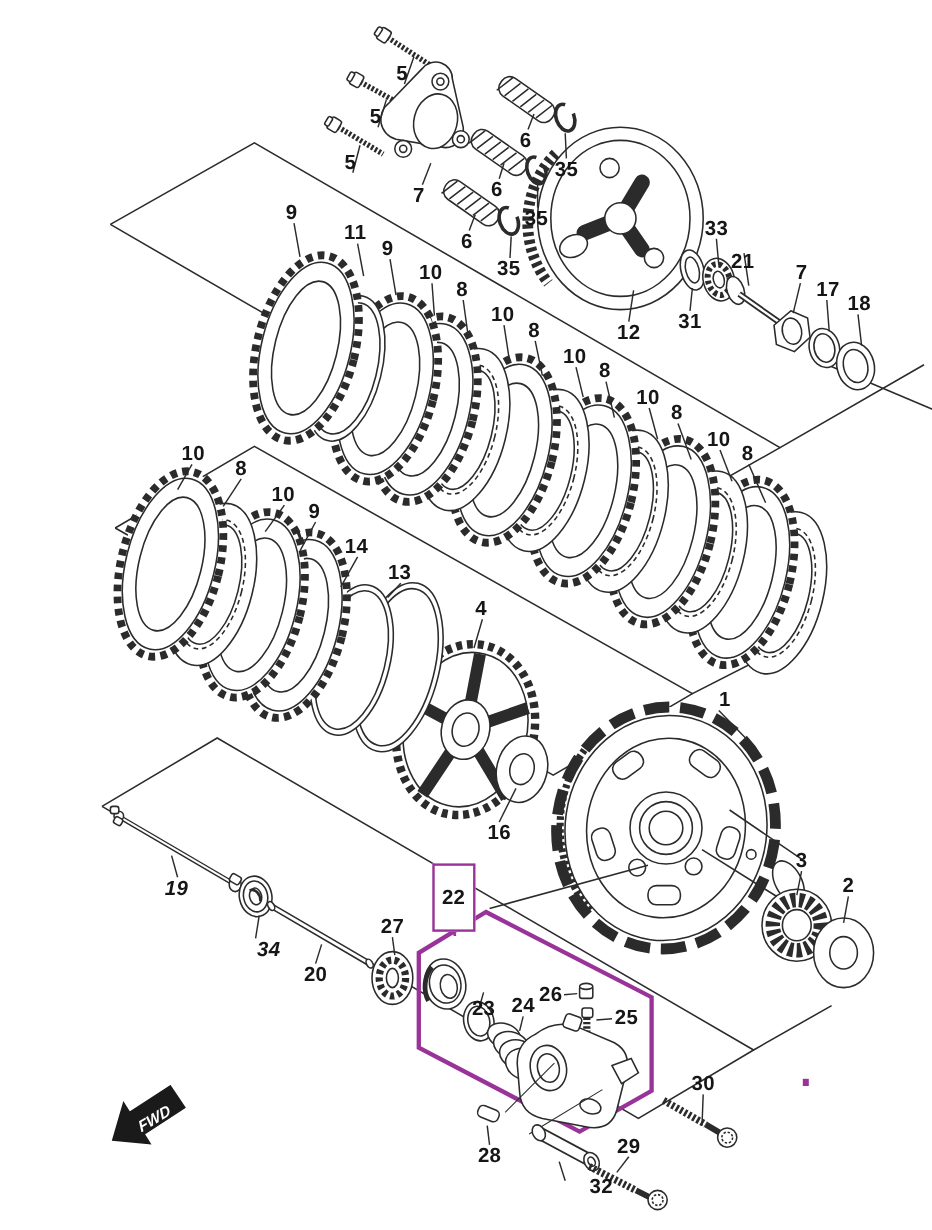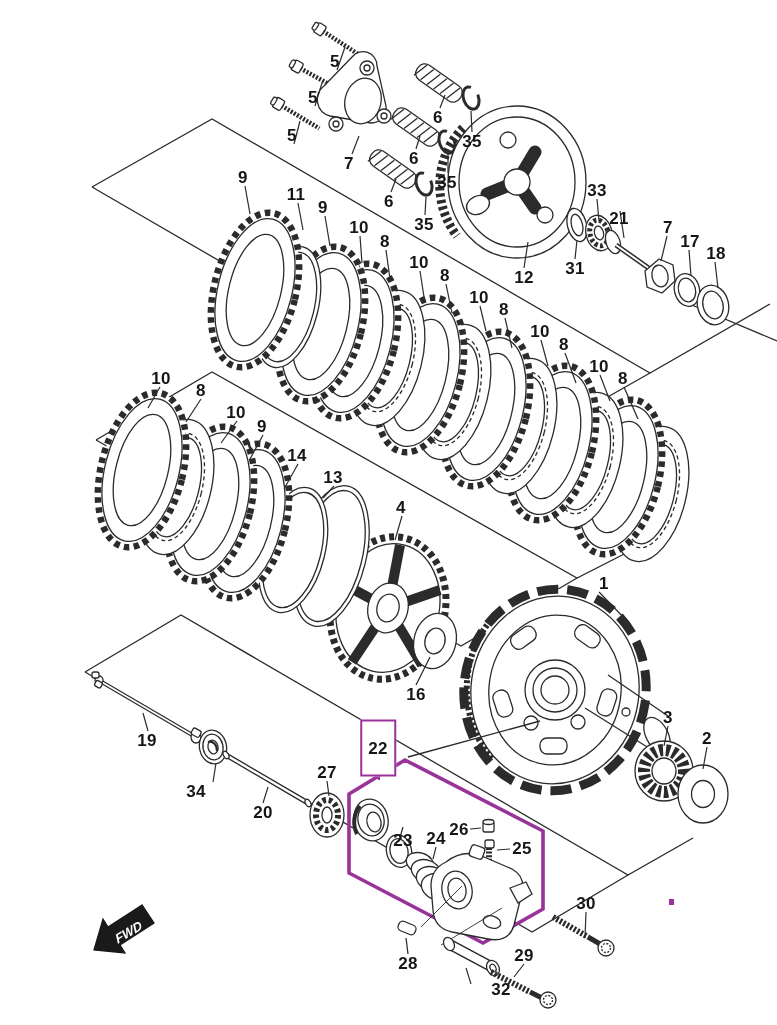--- a/index.html
+++ b/index.html
@@ -411,22 +411,22 @@
       <div class="callout" style="left: 201px; top: 390px;">8</div>
       <div class="callout" style="left: 236px; top: 412px;">10</div>
       <div class="callout" style="left: 262px; top: 426px;">9</div>
       <div class="callout" style="left: 297px; top: 455px;">14</div>
       <div class="callout" style="left: 333px; top: 477px;">13</div>
       <div class="callout" style="left: 401px; top: 507px;">4</div>
       <div class="callout" style="left: 416px; top: 694px;">16</div>
       <div class="callout" style="left: 604px; top: 583px;">1</div>
       <div class="callout" style="left: 668px; top: 717px;">3</div>
       <div class="callout" style="left: 707px; top: 738px;">2</div>
-      <div class="callout" style="left: 147px; top: 740px;">19</div>
-      <div class="callout" style="left: 196px; top: 791px;">34</div>
+      <div class="callout" style="left: 147px; top: 740px; font-style: italic;">19</div>
+      <div class="callout" style="left: 224px; top: 791px; font-style: italic;">34</div>
       <div class="callout" style="left: 263px; top: 812px;">20</div>
       <div class="callout" style="left: 327px; top: 772px; text-align: right;">27</div>
       <div class="callout boxed" style="left: 378px; top: 748px;">22</div>
       <div class="callout" style="left: 403px; top: 818px; margin-top: 22px;">23</div>
       <div class="callout" style="left: 436px; top: 838px;">24</div>
       <div class="callout" style="left: 459px; top: 829px;">26</div>
       <div class="callout" style="left: 522px; top: 848px;">25</div>
       <div class="callout" style="left: 586px; top: 903px;">30</div>
       <div class="callout" style="left: 408px; top: 963px; text-align: right;">28</div>
       <div class="callout" style="left: 471px; top: 989px; margin-left: 30px;">32</div>

